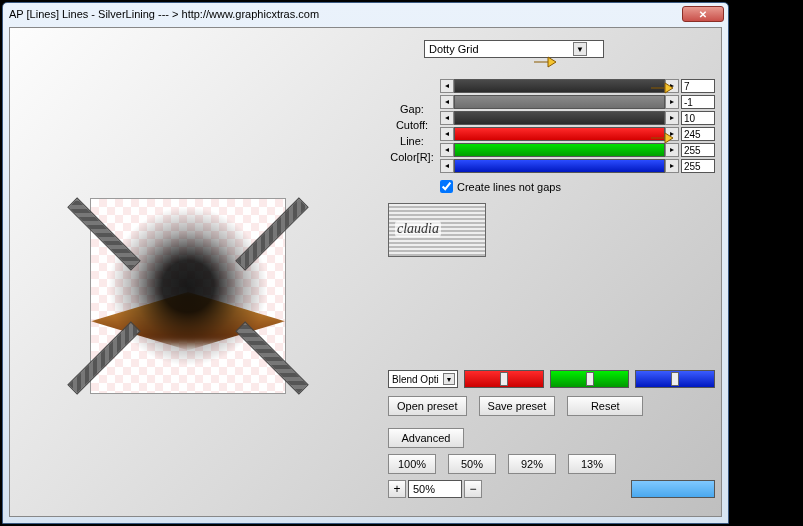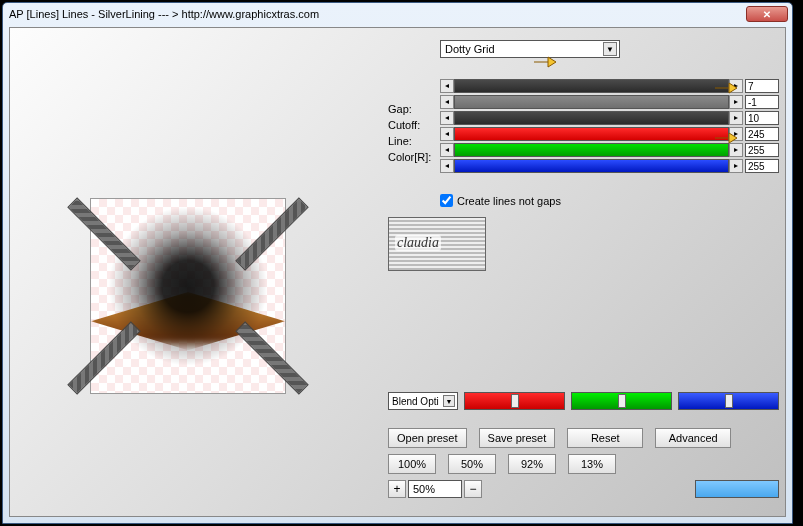--- a/index.html
+++ b/index.html
@@ -1,60 +1,60 @@
 <!DOCTYPE html>
 <html><head>
 <meta charset="utf-8">
 <style>
   * { box-sizing: border-box; margin: 0; padding: 0; font-family: "Segoe UI", Tahoma, sans-serif; }
   body { background: #000; width: 803px; height: 526px; overflow: hidden; }
-  .window { position: absolute; left: 2px; top: 2px; width: 791px; height: 522px; background: linear-gradient(180deg,#eaf2fb 0%,#d7e4f2 100%); border: 1px solid #3b5a82; border-radius: 5px 5px 0 0; }
+  .window { position: absolute; left: 2px; top: 2px; width: 727px; height: 522px; background: linear-gradient(180deg,#eaf2fb 0%,#d7e4f2 100%); border: 1px solid #3b5a82; border-radius: 5px 5px 0 0; }
   .titlebar { height: 22px; display: flex; align-items: center; padding: 0 4px 0 6px; font-size: 11px; color: #000; }
   .titletext { flex: 1; white-space: nowrap; overflow: hidden; }
   .closebtn { width: 42px; height: 16px; background: linear-gradient(180deg,#e89a90,#c9504a); border: 1px solid #8a2f28; border-radius: 3px; display: flex; align-items: center; justify-content: center; color: #fff; font-size: 10px; font-weight: bold; cursor: pointer; }
   .client { position: absolute; left: 6px; top: 24px; right: 6px; bottom: 6px; background: linear-gradient(135deg,#fdfdfd 0%,#bfbfbf 100%); border: 1px solid #888; }
   .preview { position: absolute; left: 80px; top: 170px; width: 196px; height: 196px; border: 1px solid #9a9a9a; background:
     repeating-conic-gradient(#fbeaea 0 25%, #fff 0 50%) 0 0/16px 16px; }
   .preview .inner { position: absolute; inset: 0; background: radial-gradient(circle at 50% 45%, rgba(0,0,0,0.9) 0%, rgba(0,0,0,0.85) 18%, rgba(0,0,0,0.3) 38%, rgba(0,0,0,0) 55%); }
   .preview .sun { position:absolute; left:0; right:0; top:48%; height:30%; background:linear-gradient(180deg,#e6a23c 0%,#7a3b10 80%,rgba(0,0,0,0) 100%); clip-path: polygon(50% 0,100% 50%,50% 100%,0 50%); filter:blur(2px); }
   .preview .bar { position: absolute; width: 14px; background: repeating-linear-gradient(45deg,#555 0 4px,#777 4px 8px); border: 1px solid #444; }
   .preview .b1 { left: 6px; top: -10px; height: 90px; transform: rotate(-45deg); }
   .preview .b2 { right: 6px; top: -10px; height: 90px; transform: rotate(45deg); }
   .preview .b3 { left: 6px; bottom: -10px; height: 90px; transform: rotate(45deg); }
   .preview .b4 { right: 6px; bottom: -10px; height: 90px; transform: rotate(-45deg); }
 
   .controls { position: absolute; left: 378px; top: 12px; right: 6px; bottom: 6px; }
   .row { display: flex; align-items: center; height: 16px; margin-bottom: 0px; font-size: 11px; }
-  .row .lbl { width: 52px; text-align: left; padding-right: 4px; margin-top: 45px; }
+  .row .lbl { width: 52px; text-align: center; padding-right: 4px; margin-top: 45px; }
   .row .trackwrap { flex: 1; display:flex; align-items:center; }
   .arrow { width: 14px; height: 14px; background:#e8e8e8; border:1px solid #888; display:flex; align-items:center; justify-content:center; font-size:8px; line-height:1; cursor:pointer; }
   .track { flex:1; height:14px; border:1px solid #555; position:relative; }
   .track.black { background:linear-gradient(180deg,#4a4a4a,#2b2b2b); }
   .track.gray  { background:linear-gradient(180deg,#8a8a8a,#6f6f6f); }
   .track.red   { background:linear-gradient(180deg,#ff2a2a,#d40000); }
   .track.green { background:linear-gradient(180deg,#00e000,#00a000); }
   .track.blue  { background:linear-gradient(180deg,#2a4cff,#0018c0); }
   .valfield { width: 34px; height: 14px; border: 1px solid #555; background:#fff; font-size:10px; padding:0 2px; margin-left:2px; }
 
   .pointer { width:22px; height:14px; position:relative; }
   .pointer svg { position:absolute; left:-2px; top:-1px; }
 
-  .check { display:flex; align-items:center; font-size:11px; margin: 20px 0 0 52px; }
+  .check { display:flex; align-items:center; font-size:11px; margin: 6px 0 0 52px; }
   .check input { margin-right:4px; }
 
-  .preset-combo { margin-left:52px; margin-bottom:6px; width:180px; height:18px; border:1px solid #555; background:#fff; font-size:11px; display:flex; align-items:center; justify-content:space-between; padding:0 2px 0 4px; cursor:pointer; }
+  .preset-combo { margin-left:36px; margin-bottom:6px; width:180px; height:18px; border:1px solid #555; background:#fff; font-size:11px; display:flex; align-items:center; justify-content:space-between; padding:0 16px 0 4px; cursor:pointer; }
   .preset-combo .dd { width:14px; height:14px; border:1px solid #777; background:#e8e8e8; display:flex; align-items:center; justify-content:center; font-size:8px; }
   .combo-pointer { position:absolute; left:146px; top:14px; }
 
   .logo { margin-left:0px; margin-top:10px; width:98px; height:54px; border:1px solid #666; background:
     repeating-linear-gradient(0deg,#bbb 0 2px,#eee 2px 4px); position:relative; }
   .logo::after { content:"claudia"; position:absolute; left:6px; top:17px; font-family:Georgia,serif; font-style:italic; font-size:14px; color:#333; background:rgba(255,255,255,0.7); padding:0 2px; border-radius:3px; }
 
   .bottom { position:absolute; left:0; right:0; bottom:4px; }
-  .blendrow { display:flex; align-items:center; gap:6px; margin-bottom:18px; }
+  .blendrow { display:flex; align-items:center; gap:6px; margin-bottom:8px; }
   .smallcombo { width:70px; height:18px; border:1px solid #555; background:#fff; font-size:10px; display:flex; align-items:center; justify-content:space-between; padding:0 2px 0 3px; cursor:pointer; }
   .smallcombo .dd { width:12px; height:12px; border:1px solid #777; background:#e8e8e8; display:flex; align-items:center; justify-content:center; font-size:7px; }
   .slider { flex:1; height:18px; border:1px solid #555; position:relative; cursor:pointer; }
   .slider .knob { position:absolute; top:1px; width:8px; height:14px; background:#eee; border:1px solid #666; left:50%; transform:translateX(-50%); }
   .slider.red   { background:linear-gradient(180deg,#ff2a2a,#cc0000); }
   .slider.green { background:linear-gradient(180deg,#00ee00,#009900); }
   .slider.blue  { background:linear-gradient(180deg,#3a5cff,#0018c0); }
 
   .btnrow { display:flex; gap:12px; margin-bottom:6px; flex-wrap:wrap; }
   .btn { height:20px; border:1px solid #888; background:linear-gradient(180deg,#fdfdfd,#e2e2e2); font-size:11px; padding:0 8px; display:flex; align-items:center; justify-content:center; cursor:pointer; }

